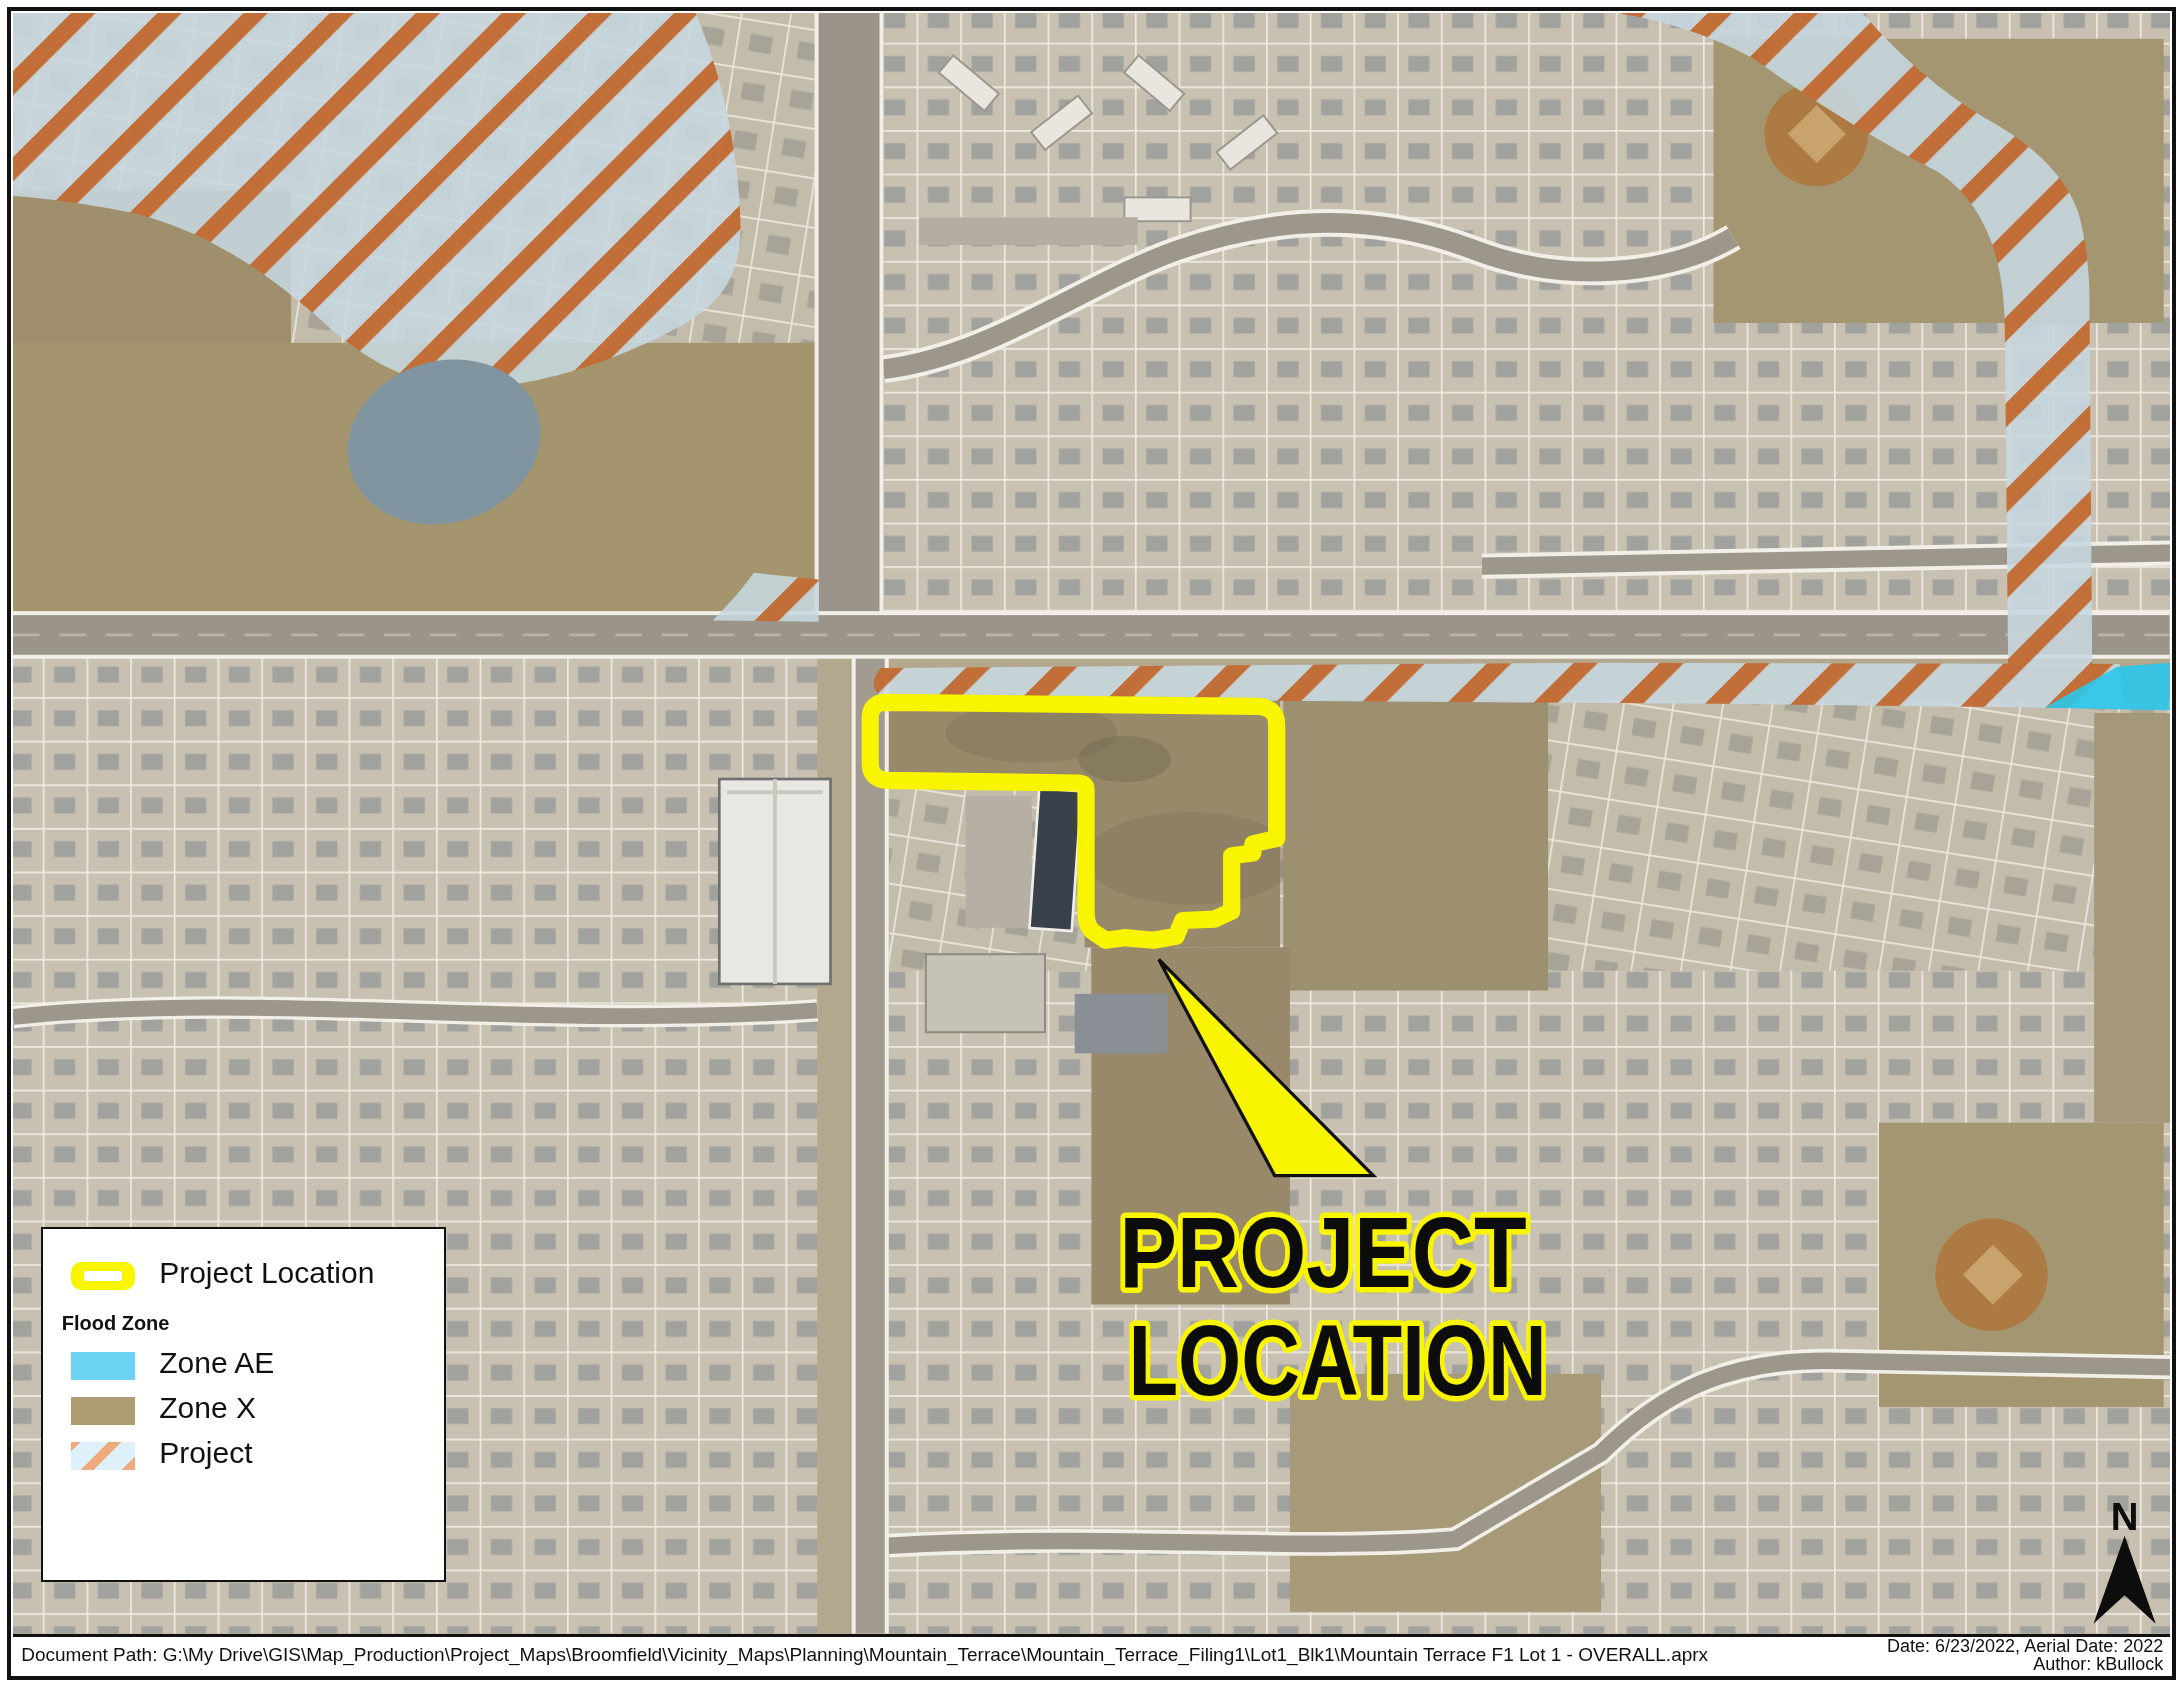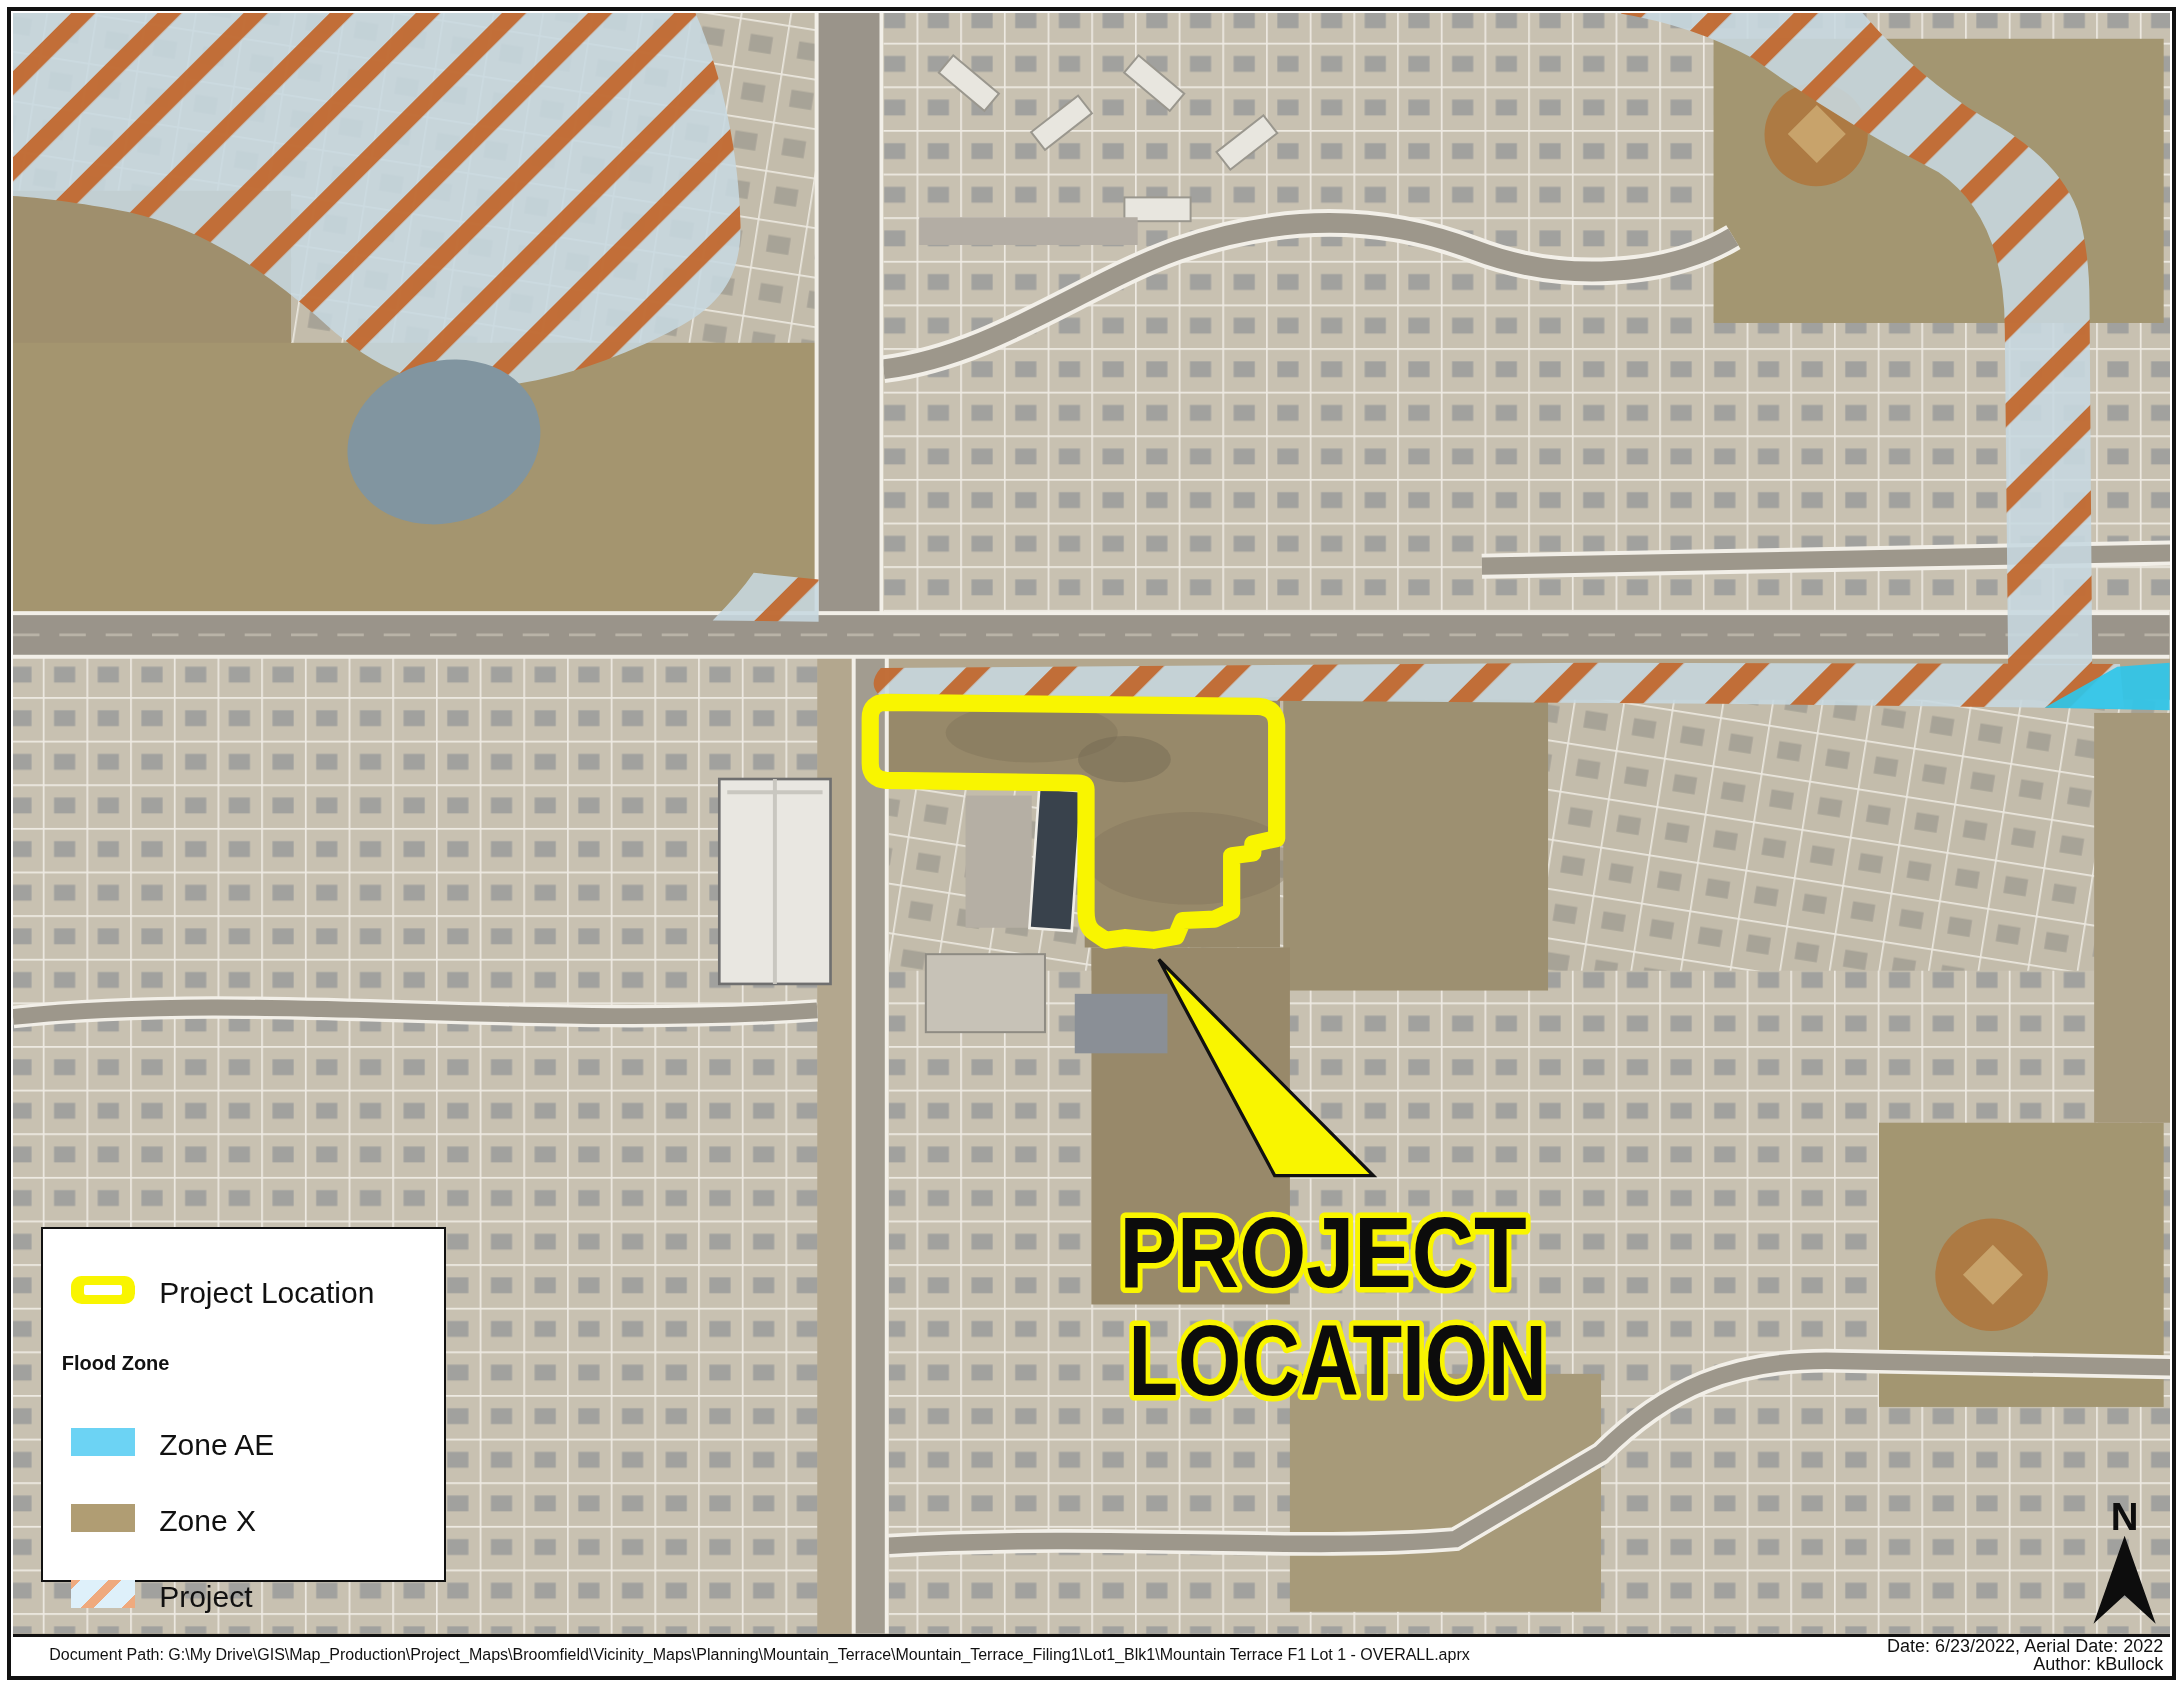--- a/index.html
+++ b/index.html
@@ -7,28 +7,28 @@
        font-family:"Liberation Sans",sans-serif;overflow:hidden;}
   
   #frame{position:absolute;left:6.6px;top:6.6px;right:6.6px;bottom:6.6px;
          border:4.6px solid #111;background:#ffffff;padding:2.6px;
          display:flex;flex-direction:column;}
   #map-area{position:relative;flex:1 1 auto;background:#b3a78e;overflow:hidden;}
   #map-svg{position:absolute;left:0;top:0;width:100%;height:100%;}
   
   #footer{flex:0 0 37px;border-top:3.3px solid #111;background:#fff;
           display:flex;justify-content:space-between;align-items:center;}
-  #footer .doc{font-size:16px;color:#111;padding-left:8px;white-space:nowrap;margin-left:28px;}
+  #footer .doc{font-size:19px;color:#111;padding-left:8px;white-space:nowrap;}
   #footer .meta{font-size:18px;color:#111;text-align:right;padding-right:6.6px;
                 line-height:1.0;white-space:nowrap;}
   
   #legend{position:absolute;left:28px;top:1214px;width:405px;height:355px;
           background:#ffffff;border:2px solid #111;box-sizing:border-box;
           padding-top:16px;}
-  .lrow{height:45px;display:flex;align-items:flex-start;margin-top:31px;}
+  .lrow{height:45px;display:flex;align-items:flex-end;}
   .lsym{width:64px;height:28px;margin-left:28px;flex:0 0 auto;box-sizing:border-box;}
   .llab{margin-left:24px;font-size:30px;color:#111;white-space:nowrap;}
   .lhead{margin-left:18.5px;font-size:20px;font-weight:bold;color:#111;}
   .sym-project{background:#f9f500;border-radius:10.6px;position:relative;}
   .sym-project .bar{position:absolute;left:12.6px;top:9.3px;width:38px;height:9.3px;
                     background:#ffffff;border-radius:2px;}
   .sym-parcels{background:#ffffff;border:2px solid #c9c9c9;}
   .sym-ae{background:#6cd3f4;}
   .sym-x{background:#b09d73;}
   .sym-floodway{background:repeating-linear-gradient(-45deg,

